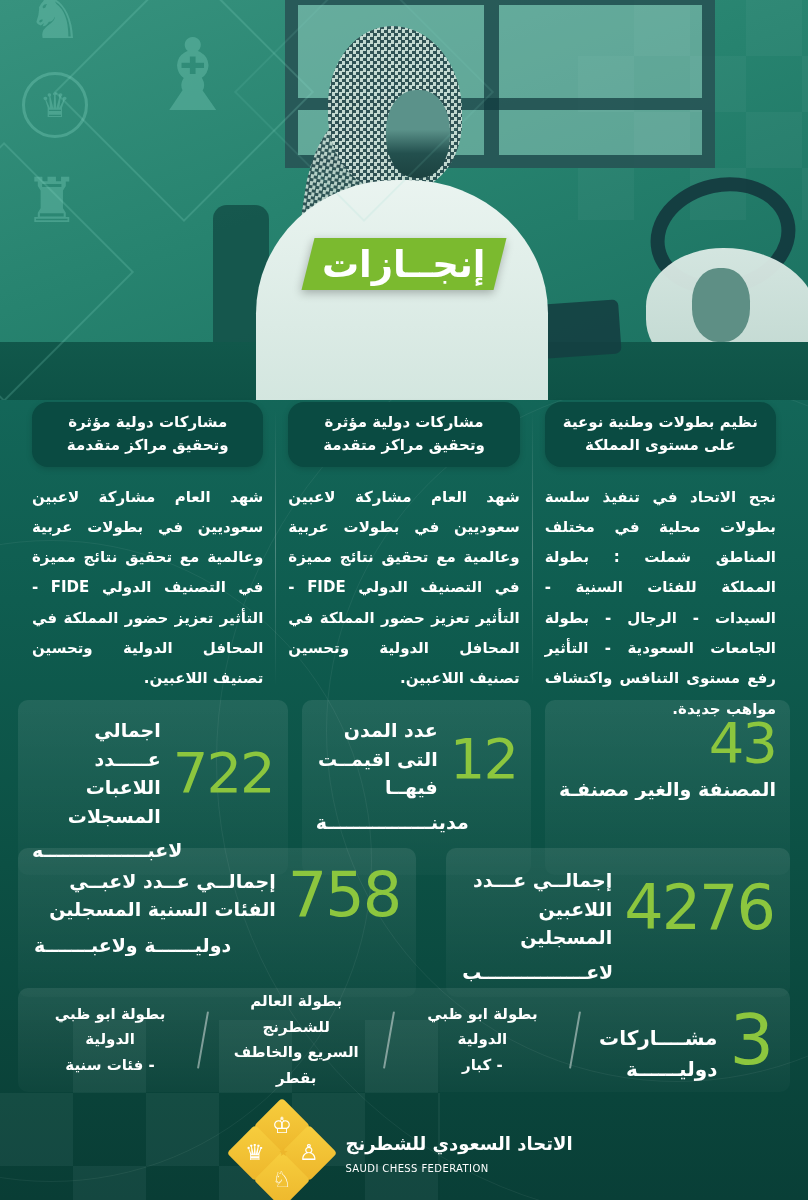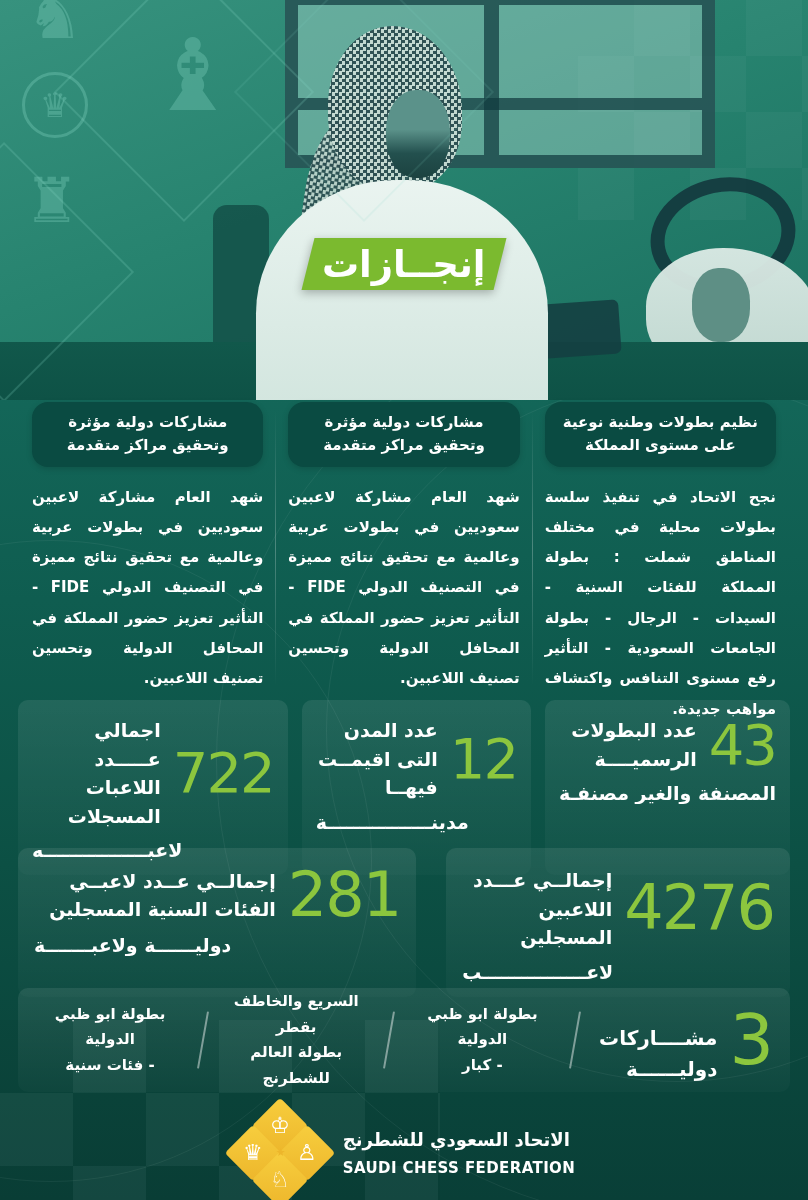--- a/index.html
+++ b/index.html
@@ -100,21 +100,21 @@
     justify-content:center;gap:16px;z-index:2;}
   .logo-mark{position:relative;width:94px;height:94px;flex:0 0 auto;}
   .dia{position:absolute;width:40px;height:40px;border-radius:4px;display:flex;align-items:center;justify-content:center;
     background:linear-gradient(135deg,#F7CE3E,var(--logo-gold,#EDB62B));transform:rotate(45deg);}
   .dia span{transform:rotate(-45deg);color:#fff;font-size:22px;line-height:1;}
   .dia-top{left:27px;top:0;} .dia-left{left:0;top:27px;} .dia-right{left:54px;top:27px;} .dia-bottom{left:27px;top:54px;}
   .star{position:absolute;left:40px;top:39px;width:16px;height:16px;color:var(--logo-gold,#EDB62B);
     font-size:11px;text-align:center;line-height:16px;}
   .logo-text{text-align:left;}
   .logo-text .ar{color:#fff;font-weight:bold;font-size:18px;}
-  .logo-text .en{color:#fff;font-weight:bold;font-size:15px;letter-spacing:.4px;margin-top:9px;}
+  .logo-text .en{color:#fff;font-weight:normal;font-size:10px;letter-spacing:.4px;margin-top:9px;}
 </style>
 </head>
 <body>
 
 <div class="page" dir="rtl">
 
   <div class="arc a1"></div>
   <div class="arc a2"></div>
   <div class="arc a3"></div>
   <div class="checker-bl"></div>
@@ -168,21 +168,20 @@
     <section class="col">
       <div class="pill">مشاركات دولية مؤثرة وتحقيق مراكز متقدمة</div>
       <p class="coltext">شهد العام مشاركة لاعبين سعوديين في بطولات عربية وعالمية مع تحقيق نتائج مميزة في التصنيف الدولي FIDE - التأثير تعزيز حضور المملكة في المحافل الدولية وتحسين تصنيف اللاعبين.</p>
     </section>
   </div>
 
   <div class="stats row1">
     <div class="card c43">
       <div class="stat-top">
         <span class="num">43</span>
-        <span class="lab">عدد البطولات الرسميــــة</span>
       </div>
       <div class="sub">المصنفة والغير مصنفـة</div>
     </div>
     <div class="card c12">
       <div class="stat-top">
         <span class="num">12</span>
         <span class="lab">عدد المدن التى اقيمــت فيهــا</span>
       </div>
       <div class="sub">مدينــــــــــــــــة</div>
     </div>
@@ -198,41 +197,41 @@
   <div class="stats row2">
     <div class="card c4276">
       <div class="stat-top">
         <span class="num">4276</span>
         <span class="lab">إجمالــي عـــدد اللاعبين المسجلين</span>
       </div>
       <div class="sub">لاعــــــــــــــــب</div>
     </div>
     <div class="card c616">
       <div class="stat-top">
-        <span class="num">281</span>
+        <span class="num">758</span>
         <span class="lab">إجمالــي عــدد لاعبــي الفئات السنية المسجلين</span>
       </div>
       <div class="sub">دوليــــــة ولاعبـــــــة</div>
     </div>
   </div>
 
   <div class="card band">
     <div class="band-main">
       <span class="num">3</span>
       <span class="lab">مشــــاركات دوليــــــة</span>
     </div>
     <div class="vline"></div>
     <div class="event">
       <span>بطولة ابو ظبي الدولية</span>
       <span>- كبار</span>
     </div>
     <div class="vline"></div>
     <div class="event">
+      <span>بطولة العالم للشطرنج</span>
       <span>السريع والخاطف بقطر</span>
-      <span>بطولة العالم للشطرنج</span>
     </div>
     <div class="vline"></div>
     <div class="event">
       <span>بطولة ابو ظبي الدولية</span>
       <span>- فئات سنية</span>
     </div>
   </div>
 
   <footer class="footer" dir="ltr">
     <div class="logo-mark">

